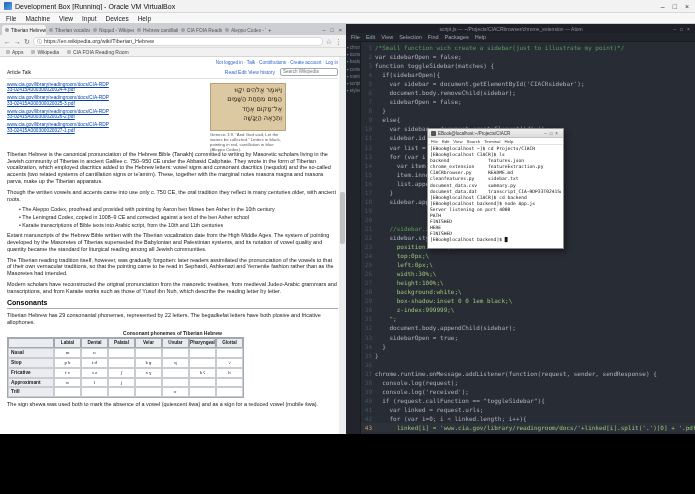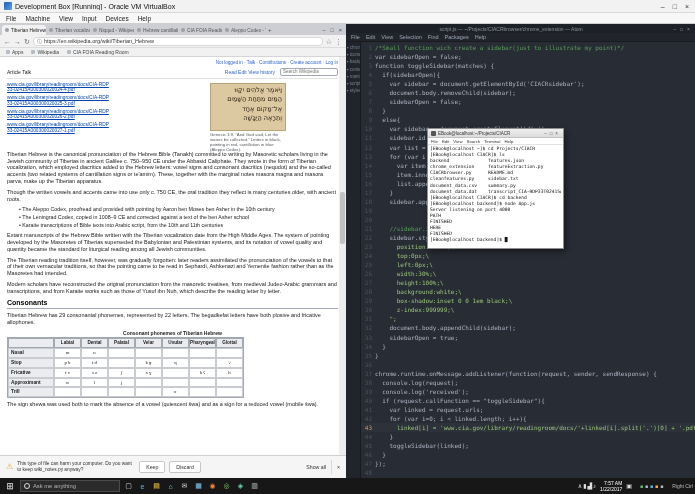--- a/index.html
+++ b/index.html
@@ -1,17 +1,17 @@
 <!DOCTYPE html>
 <html><head>
 <meta charset="utf-8">
 <style>
   html,body{margin:0;padding:0;background:#000;}
   *{box-sizing:border-box;}
-  .screen{position:relative;width:695px;height:494px;background:#0f766e;overflow:hidden;
+  .screen{position:relative;width:695px;height:434px;background:#0f766e;overflow:hidden;
           font-family:"Liberation Sans",sans-serif;-webkit-font-smoothing:antialiased;}
 
   
   .vbt{position:absolute;left:0;top:0;width:695px;height:13px;background:#f2f2f2;border-bottom:1px solid #d8d8d8;
        display:flex;align-items:center;padding:0 4px;font-size:7px;color:#111;}
   .vbico{width:8px;height:8px;margin-right:3px;background:linear-gradient(135deg,#1a5fb4,#62a0ea);border-radius:1px;flex:0 0 auto;}
   .vbtitle{flex:1;white-space:nowrap;overflow:hidden;}
   .winbtns{display:flex;gap:8px;font-size:7px;color:#333;padding-right:2px;}
   .winbtns span{cursor:default;}
   .vbm{position:absolute;left:0;top:13px;width:695px;height:11px;background:#f7f7f7;border-bottom:1px solid #cfcfcf;

